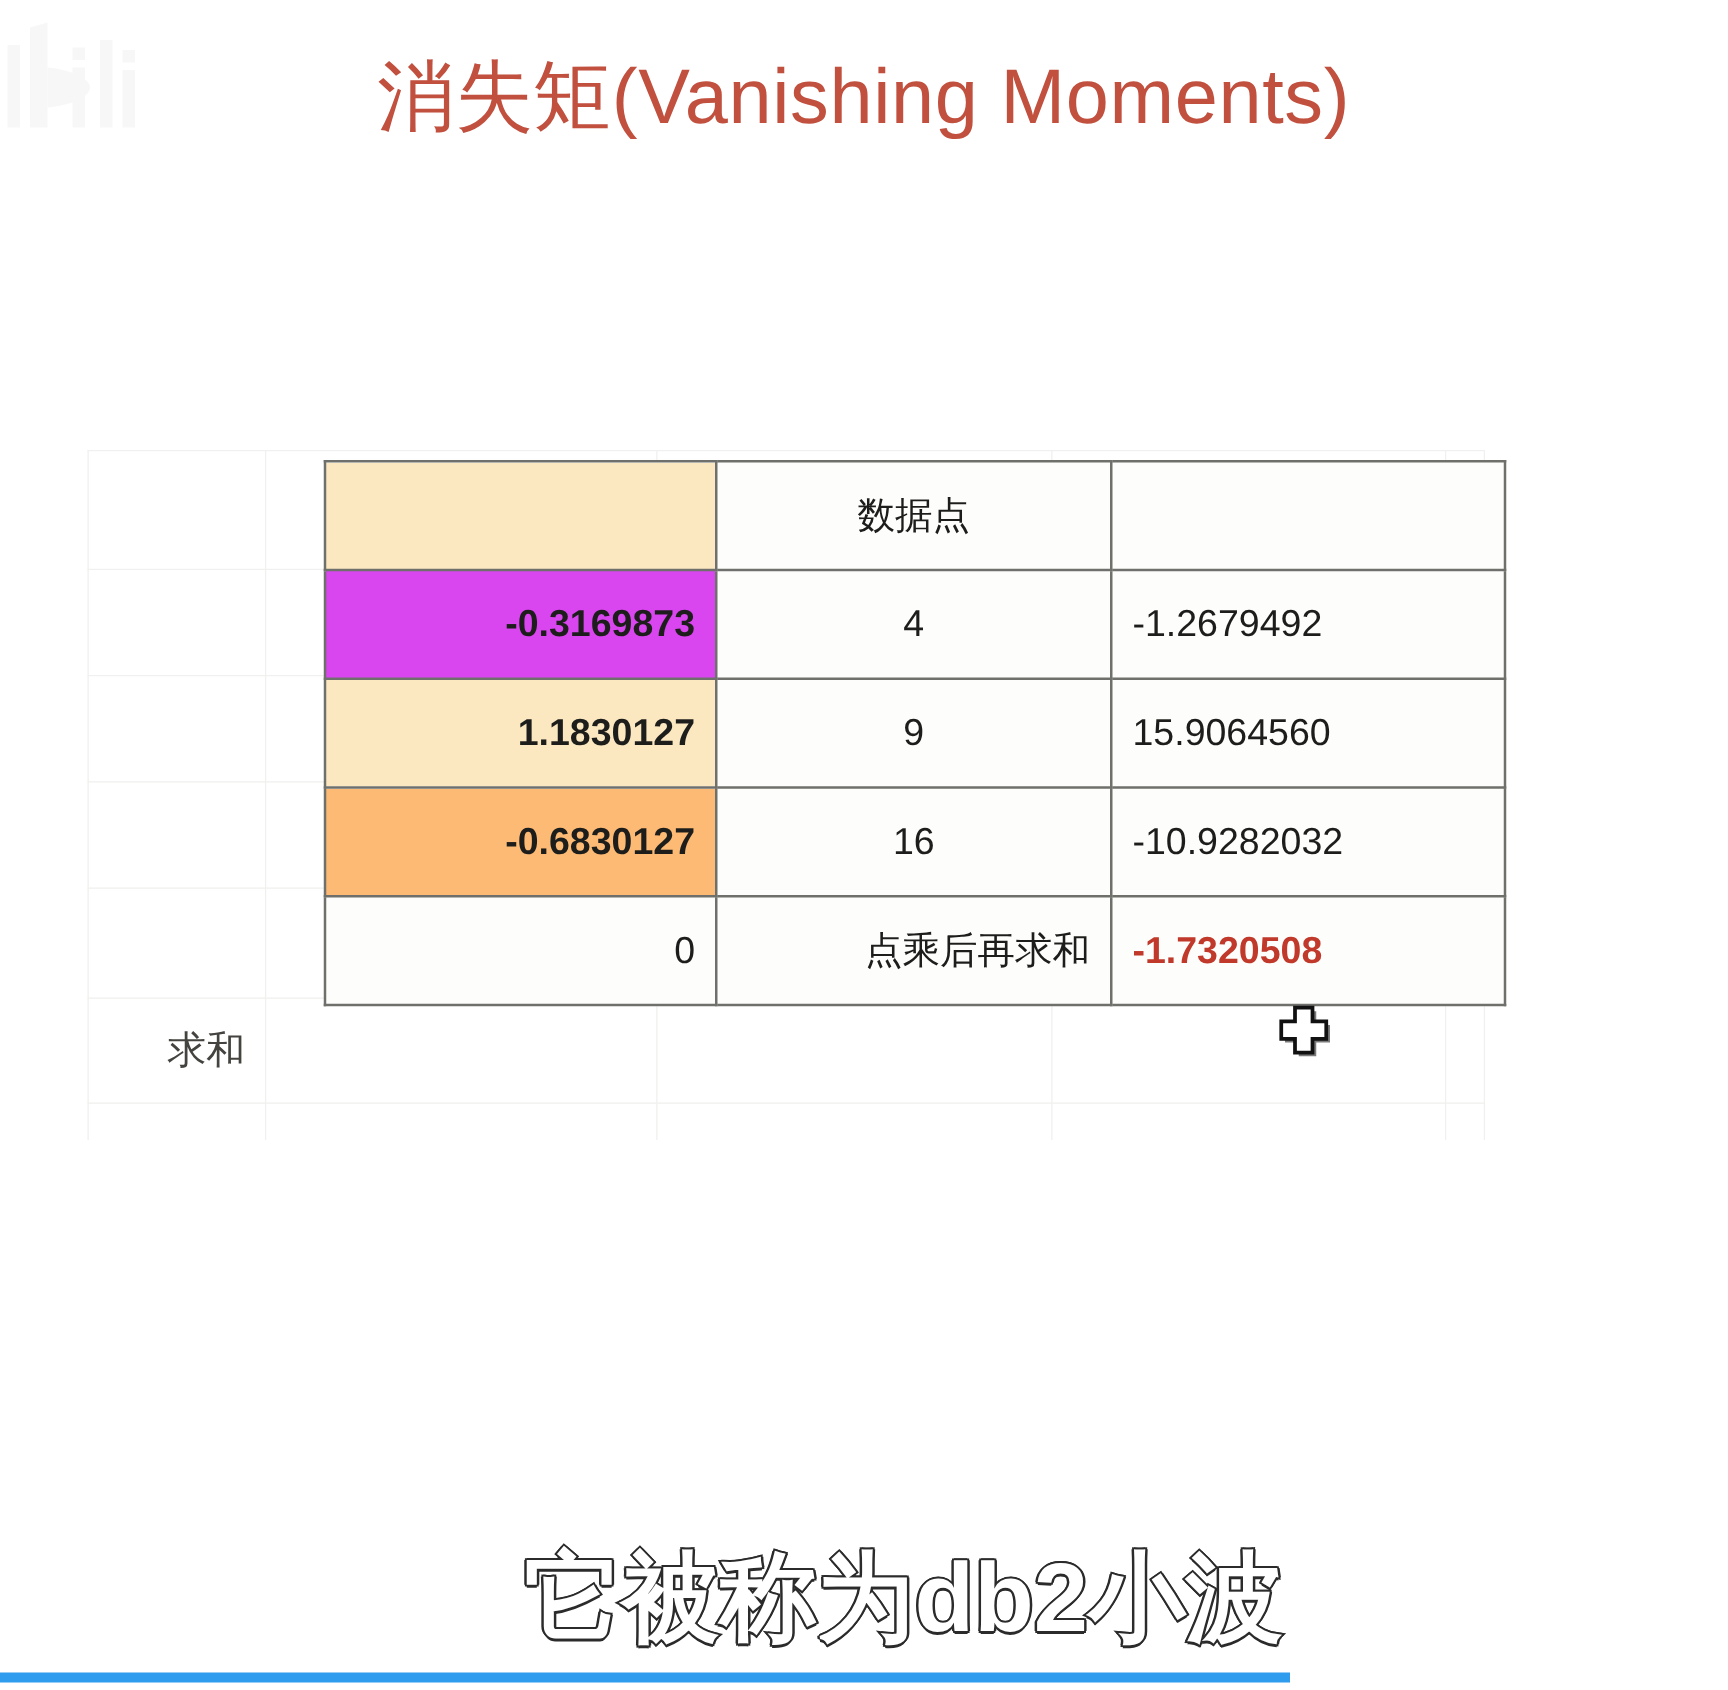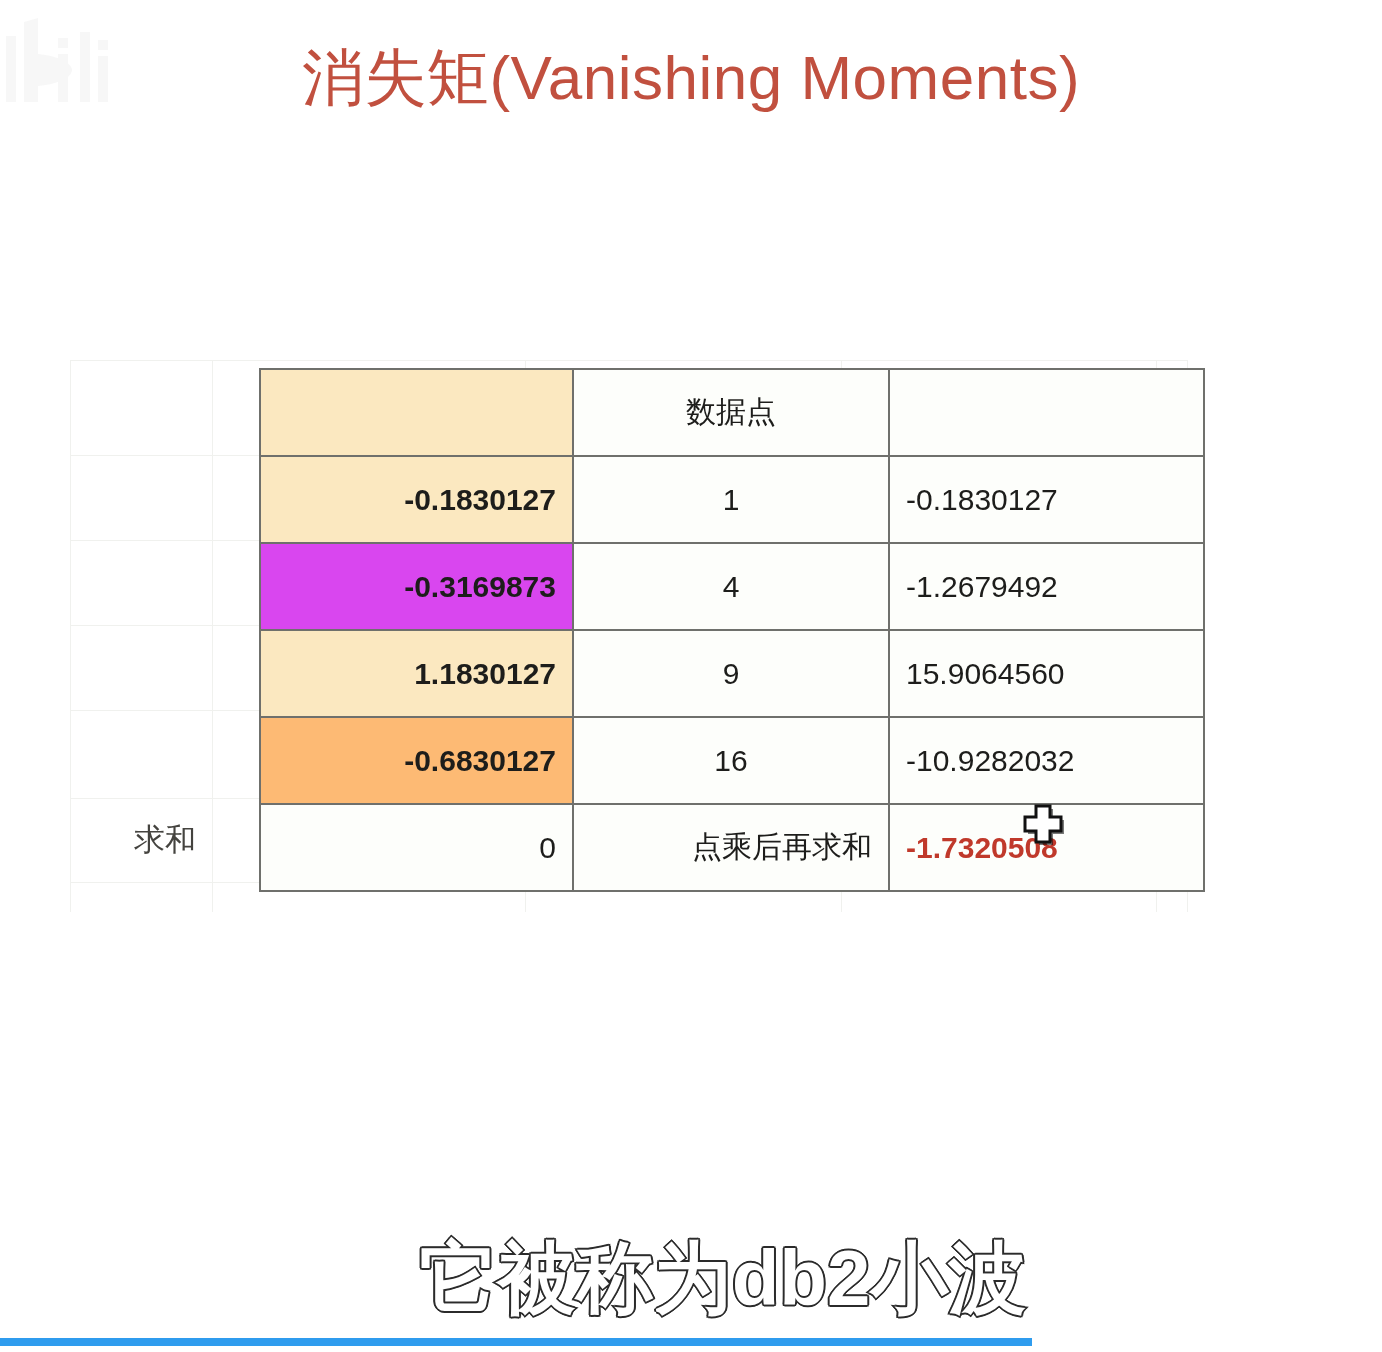--- a/index.html
+++ b/index.html
@@ -256,25 +256,20 @@
       <col class="col-prod">
     </colgroup>
     <tbody>
       <tr>
         <td class="coef-cell" style="background: rgb(251, 232, 192); border-color: rgb(111, 112, 108);"></td>
         <td class="header-zh" style="border-color: rgb(111, 112, 108);">数据点</td>
         <td class="blank-cell" style="border-color: rgb(111, 112, 108);"></td>
       </tr>
 
       <tr>
-        <td class="coef-cell" style="background: rgb(251, 232, 192); border-color: rgb(111, 112, 108);">-0.1830127</td>
-        <td class="point-cell" style="border-color: rgb(111, 112, 108);">1</td>
-        <td class="prod-cell" style="border-color: rgb(111, 112, 108);">-0.1830127</td>
-      </tr>
-      <tr>
         <td class="coef-cell" style="background: #d946ef; border-color: rgb(111, 112, 108);">-0.3169873</td>
         <td class="point-cell" style="border-color: rgb(111, 112, 108);">4</td>
         <td class="prod-cell" style="border-color: rgb(111, 112, 108); border-radius: 30px;">-1.2679492</td>
       </tr>
       <tr>
         <td class="coef-cell" style="background: rgb(251, 232, 192); border-color: rgb(111, 112, 108);">1.1830127</td>
         <td class="point-cell" style="border-color: rgb(111, 112, 108);">9</td>
         <td class="prod-cell" style="border-color: rgb(111, 112, 108);">15.9064560</td>
       </tr>
       <tr>

